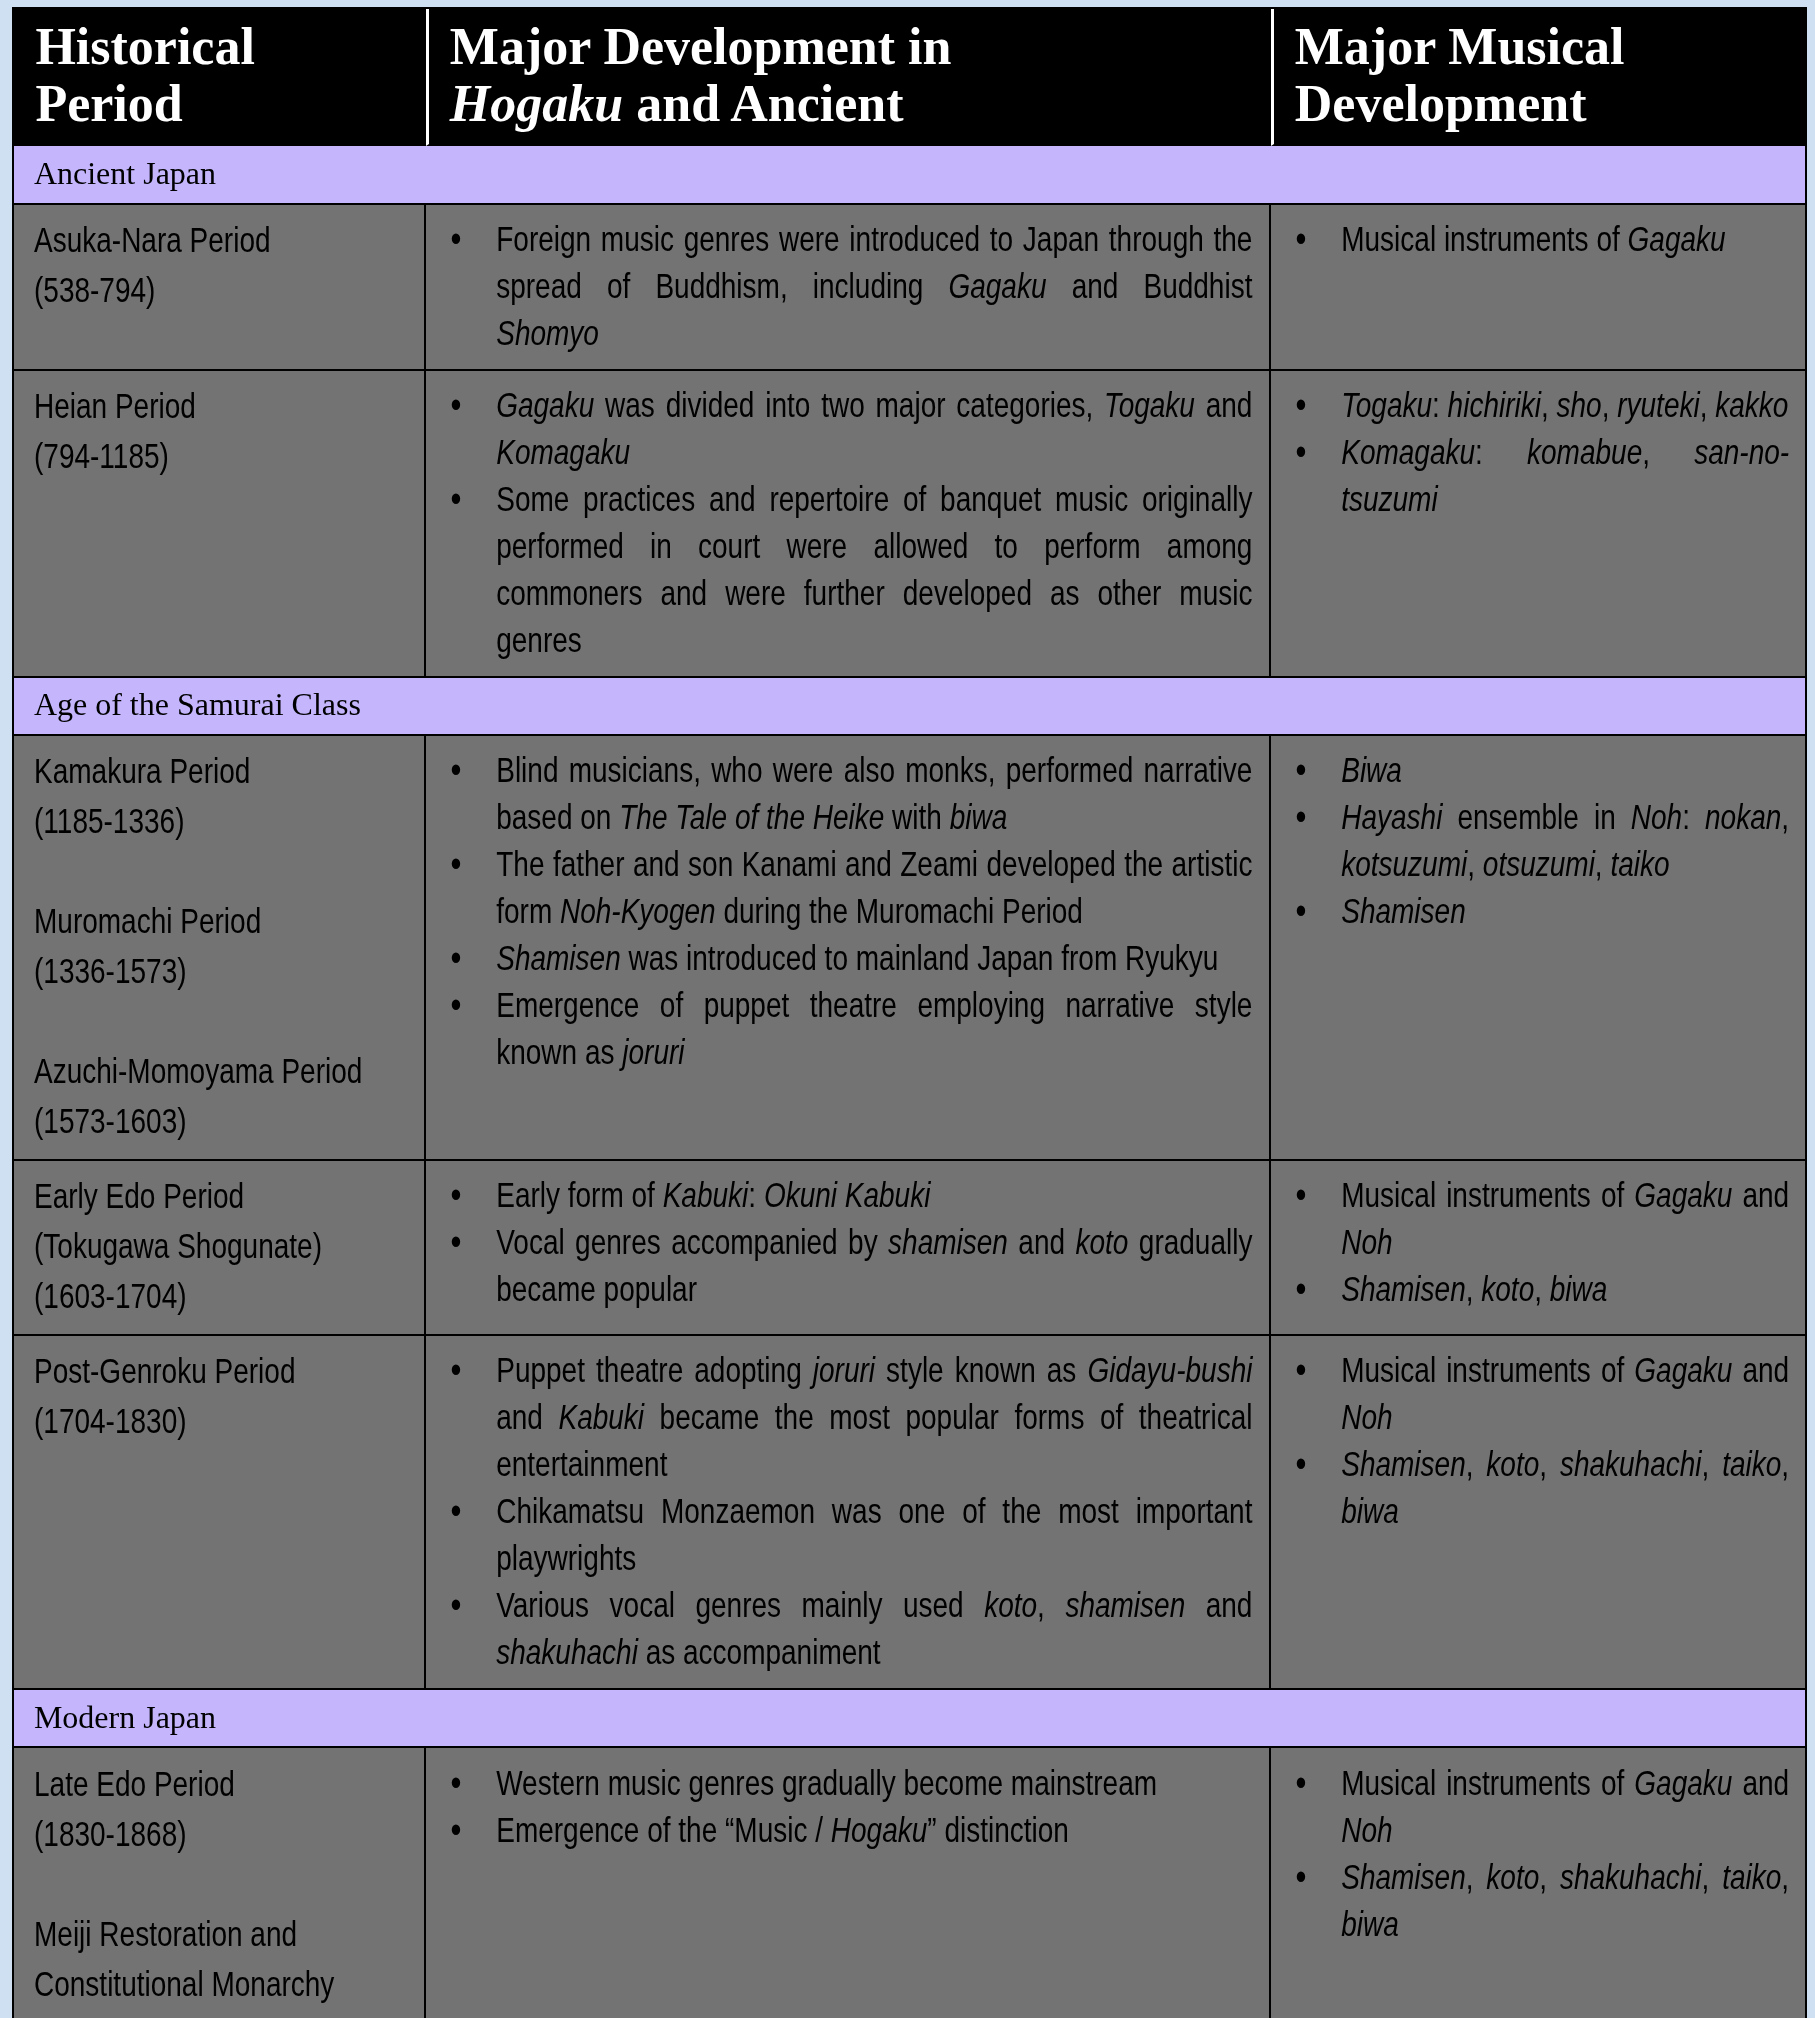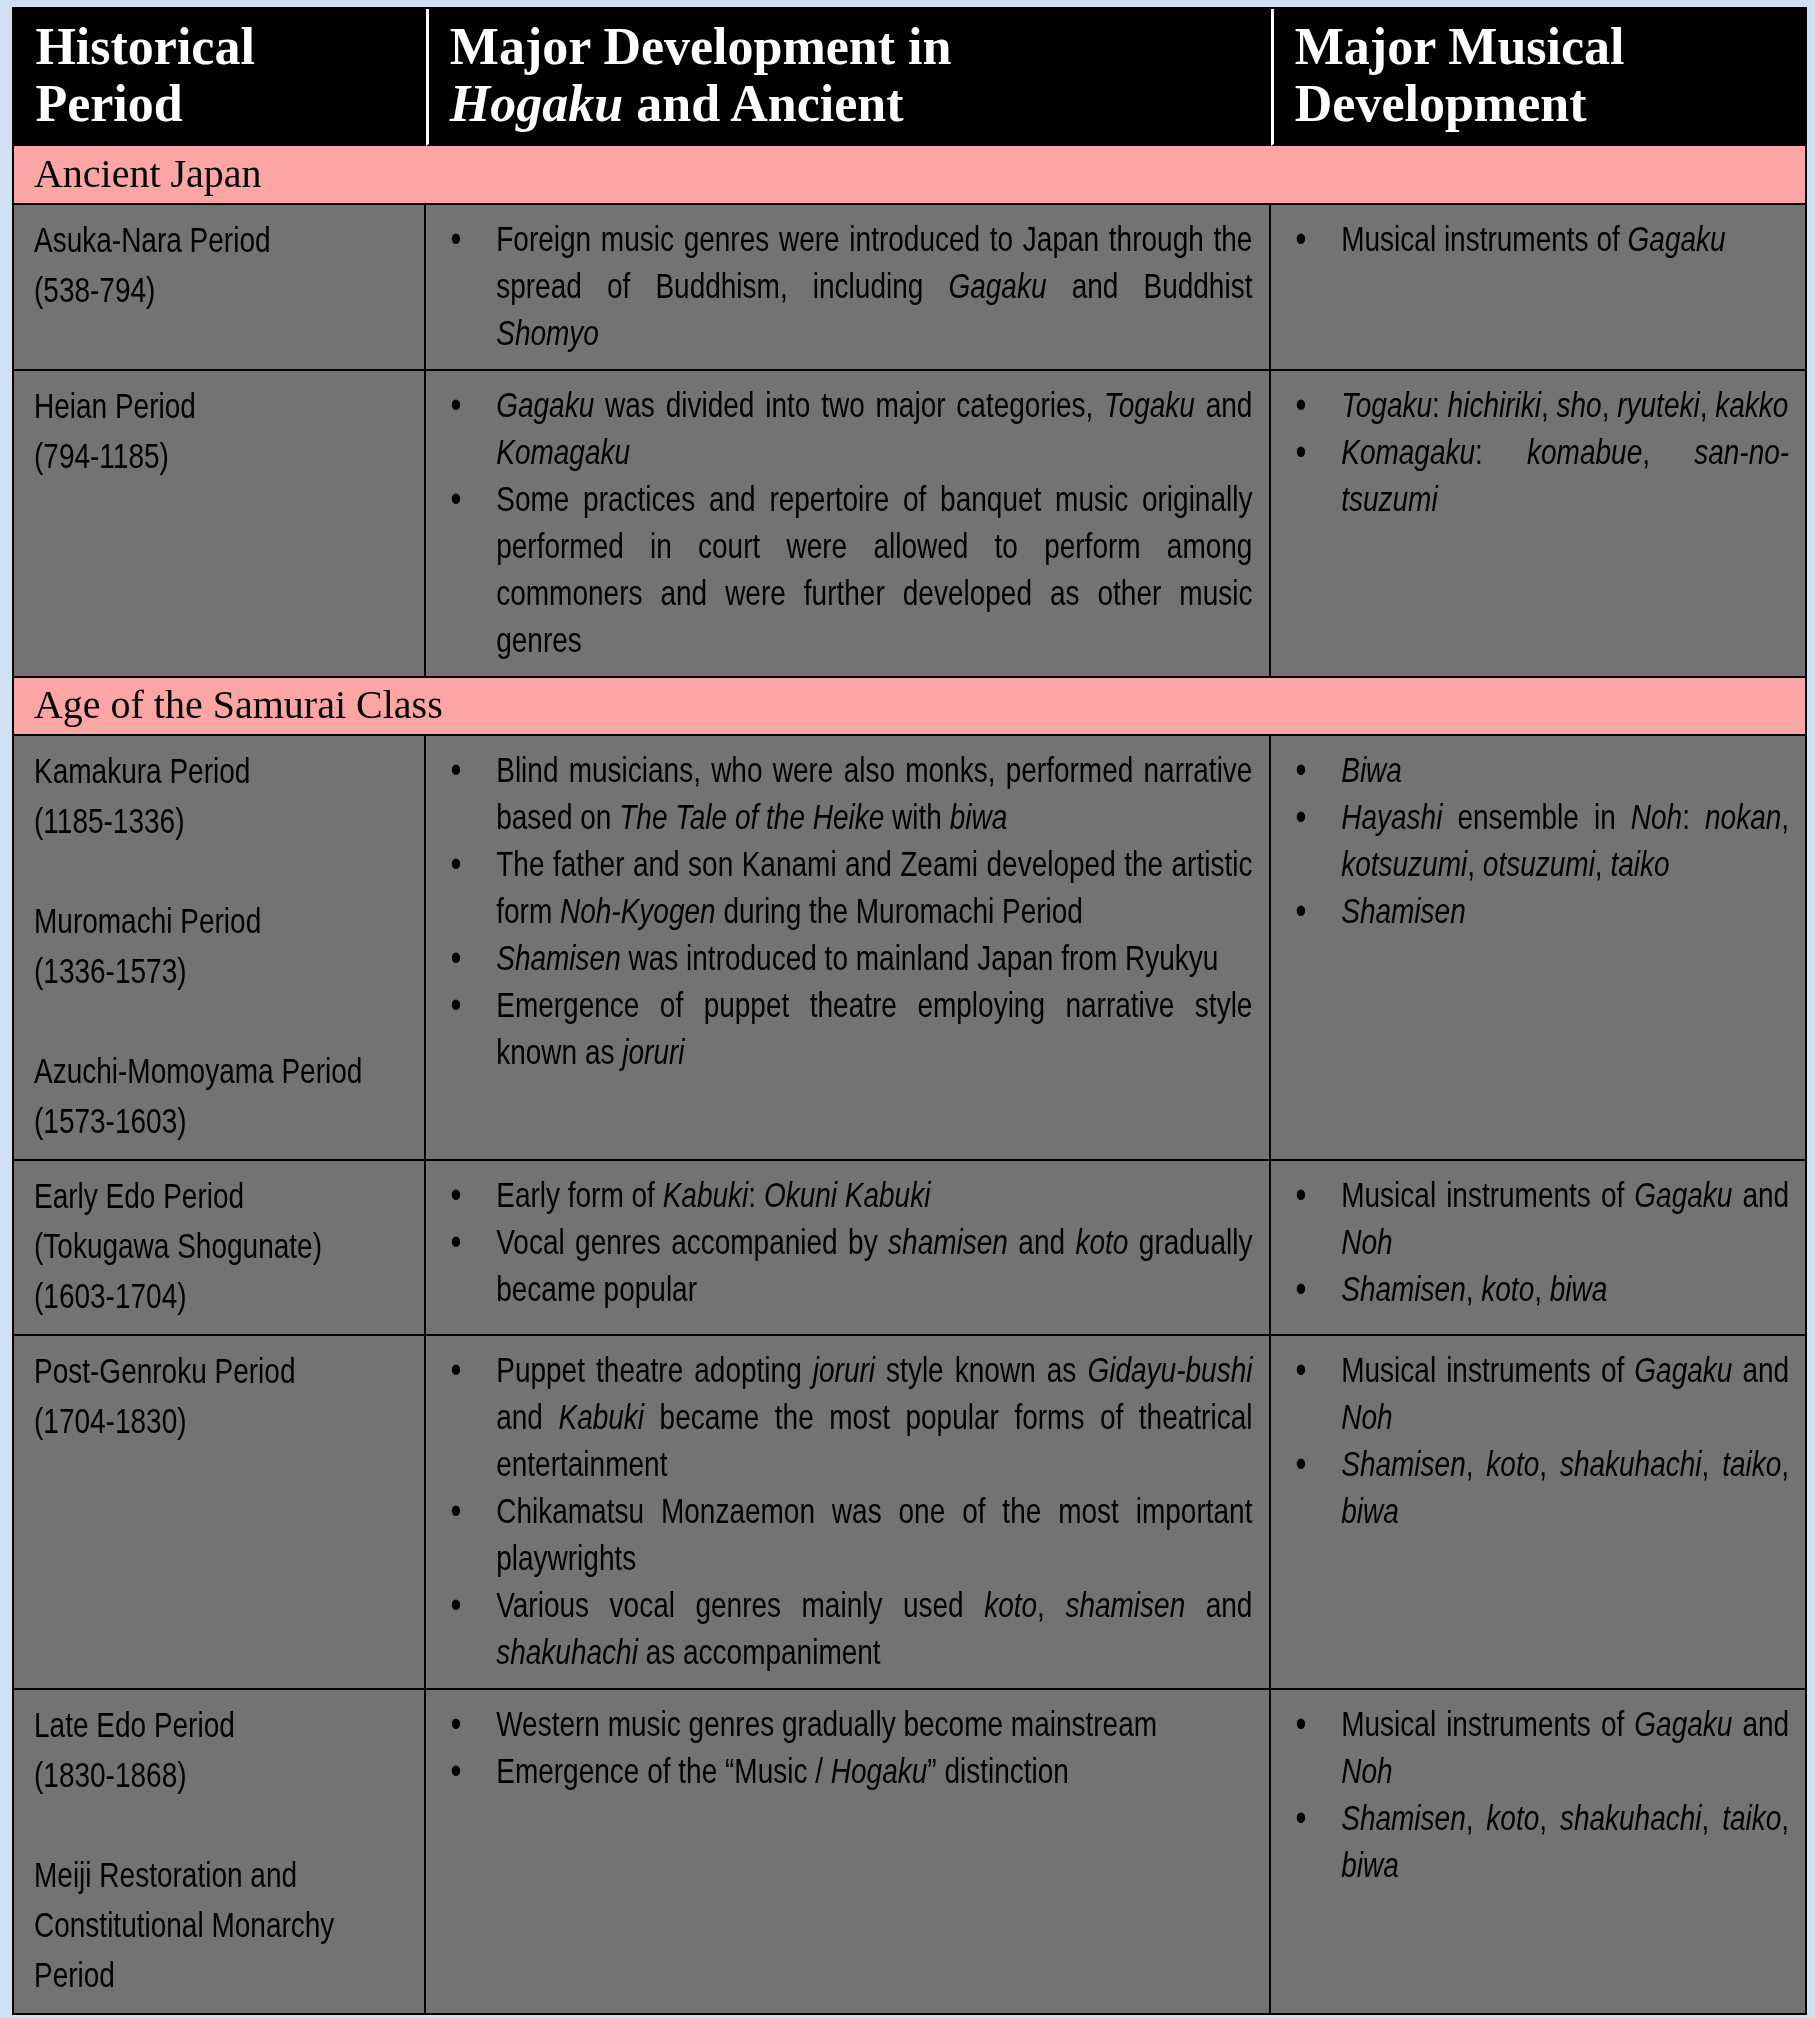--- a/index.html
+++ b/index.html
@@ -28,23 +28,23 @@
     font-size: 52px;
     line-height: 57px;
     text-align: left;
     vertical-align: middle;
     padding: 8.9px 16px 12.4px 21px;
     border-bottom: 2.7px solid #000;
   }
   th.hdr.mid, th.hdr.right { border-left: 3.5px solid #fff; }
   tr.band-row { height: 57px; }
   td.band {
-    background: #fca5a5;
+    background: #c4b5fd;
     font-family: "Liberation Serif", serif;
-    font-size: 40px;
+    font-size: 32px;
     line-height: 51px;
     color: #000;
     padding: 1.8px 10.6px 3.5px 19.5px;
     border-bottom: 2.7px solid #000;
     vertical-align: middle;
   }
   td.cell {
     background: #737373;
     vertical-align: top;
     border-bottom: 2.7px solid #000;
@@ -221,20 +221,23 @@
         </td>
         <td class="cell c3">
           <div class="narrow">
             <ul class="bullets">
               <li><span>Musical instruments of </span><i>Gagaku</i><span> and </span><i>Noh</i></li>
               <li><i>Shamisen</i><span>, </span><i>koto</i><span>, </span><i>shakuhachi</i><span>, </span><i>taiko</i><span>, </span><i>biwa</i></li>
             </ul>
           </div>
         </td>
       </tr>
+      <tr class="band-row">
+        <td colspan="3" class="band">Modern Japan</td>
+      </tr>
       <tr style="height: 297px;">
         <td class="cell c1">
           <div class="narrow">
             <div class="pline">Late Edo Period</div>
             <div class="pline">(1830-1868)</div>
             <div class="pline">&nbsp;</div>
             <div class="pline">Meiji Restoration and</div>
             <div class="pline">Constitutional Monarchy</div>
             <div class="pline">Period</div>
           </div>

